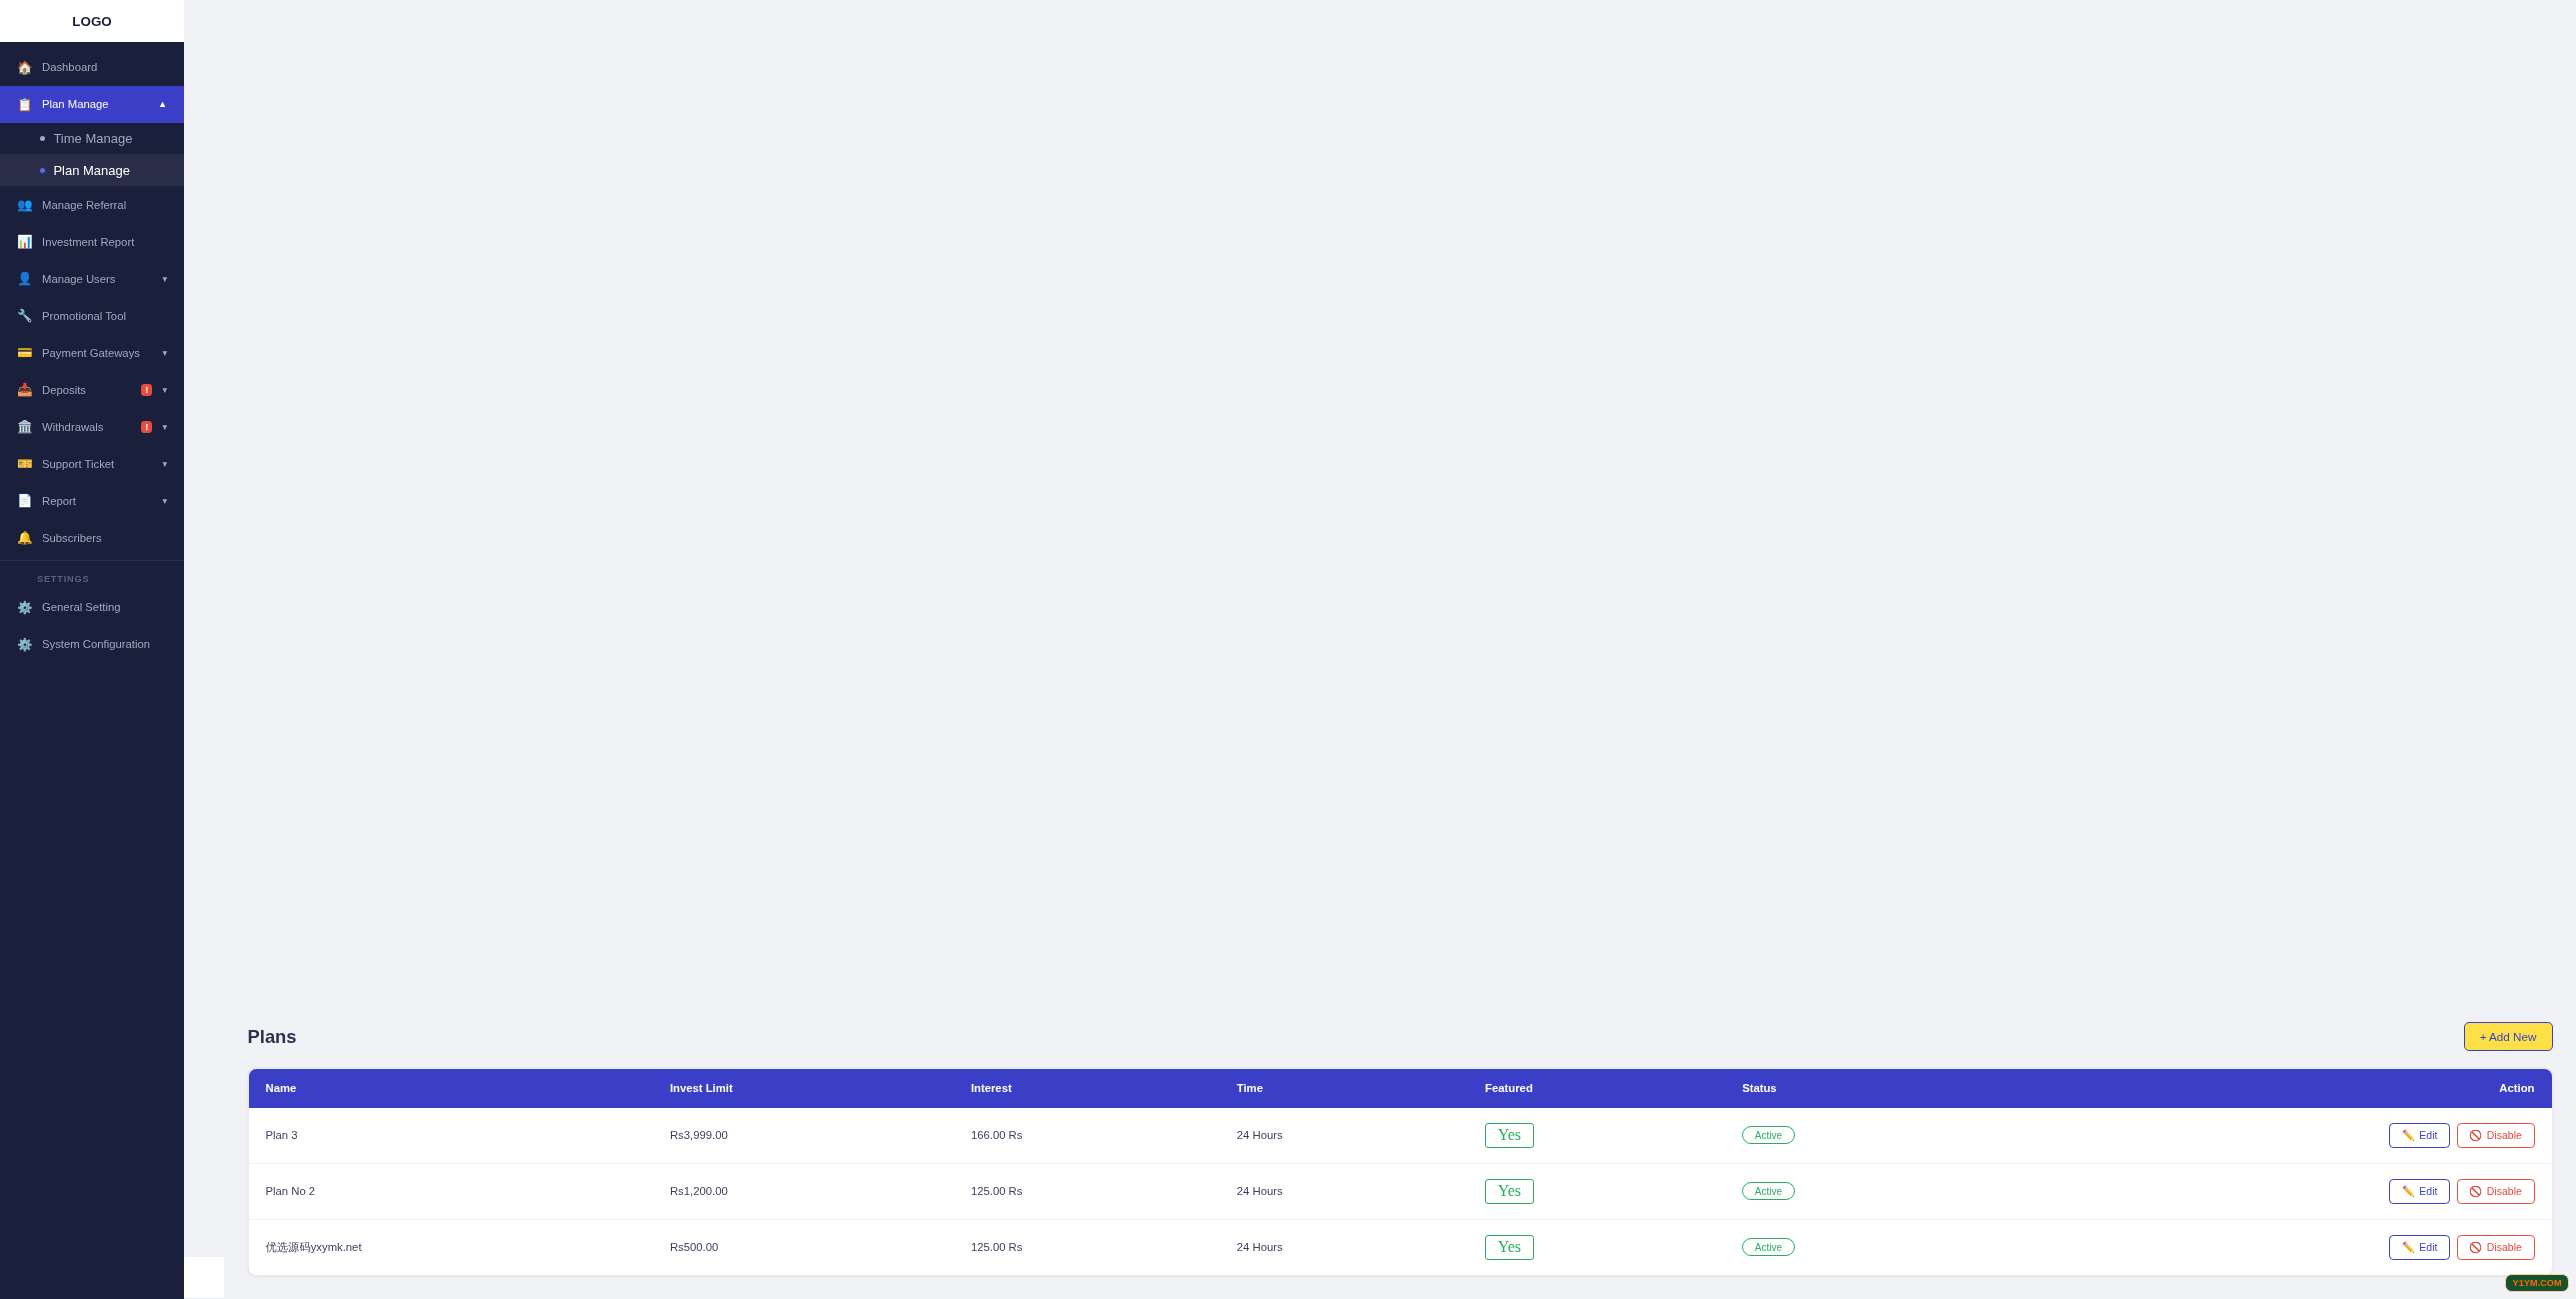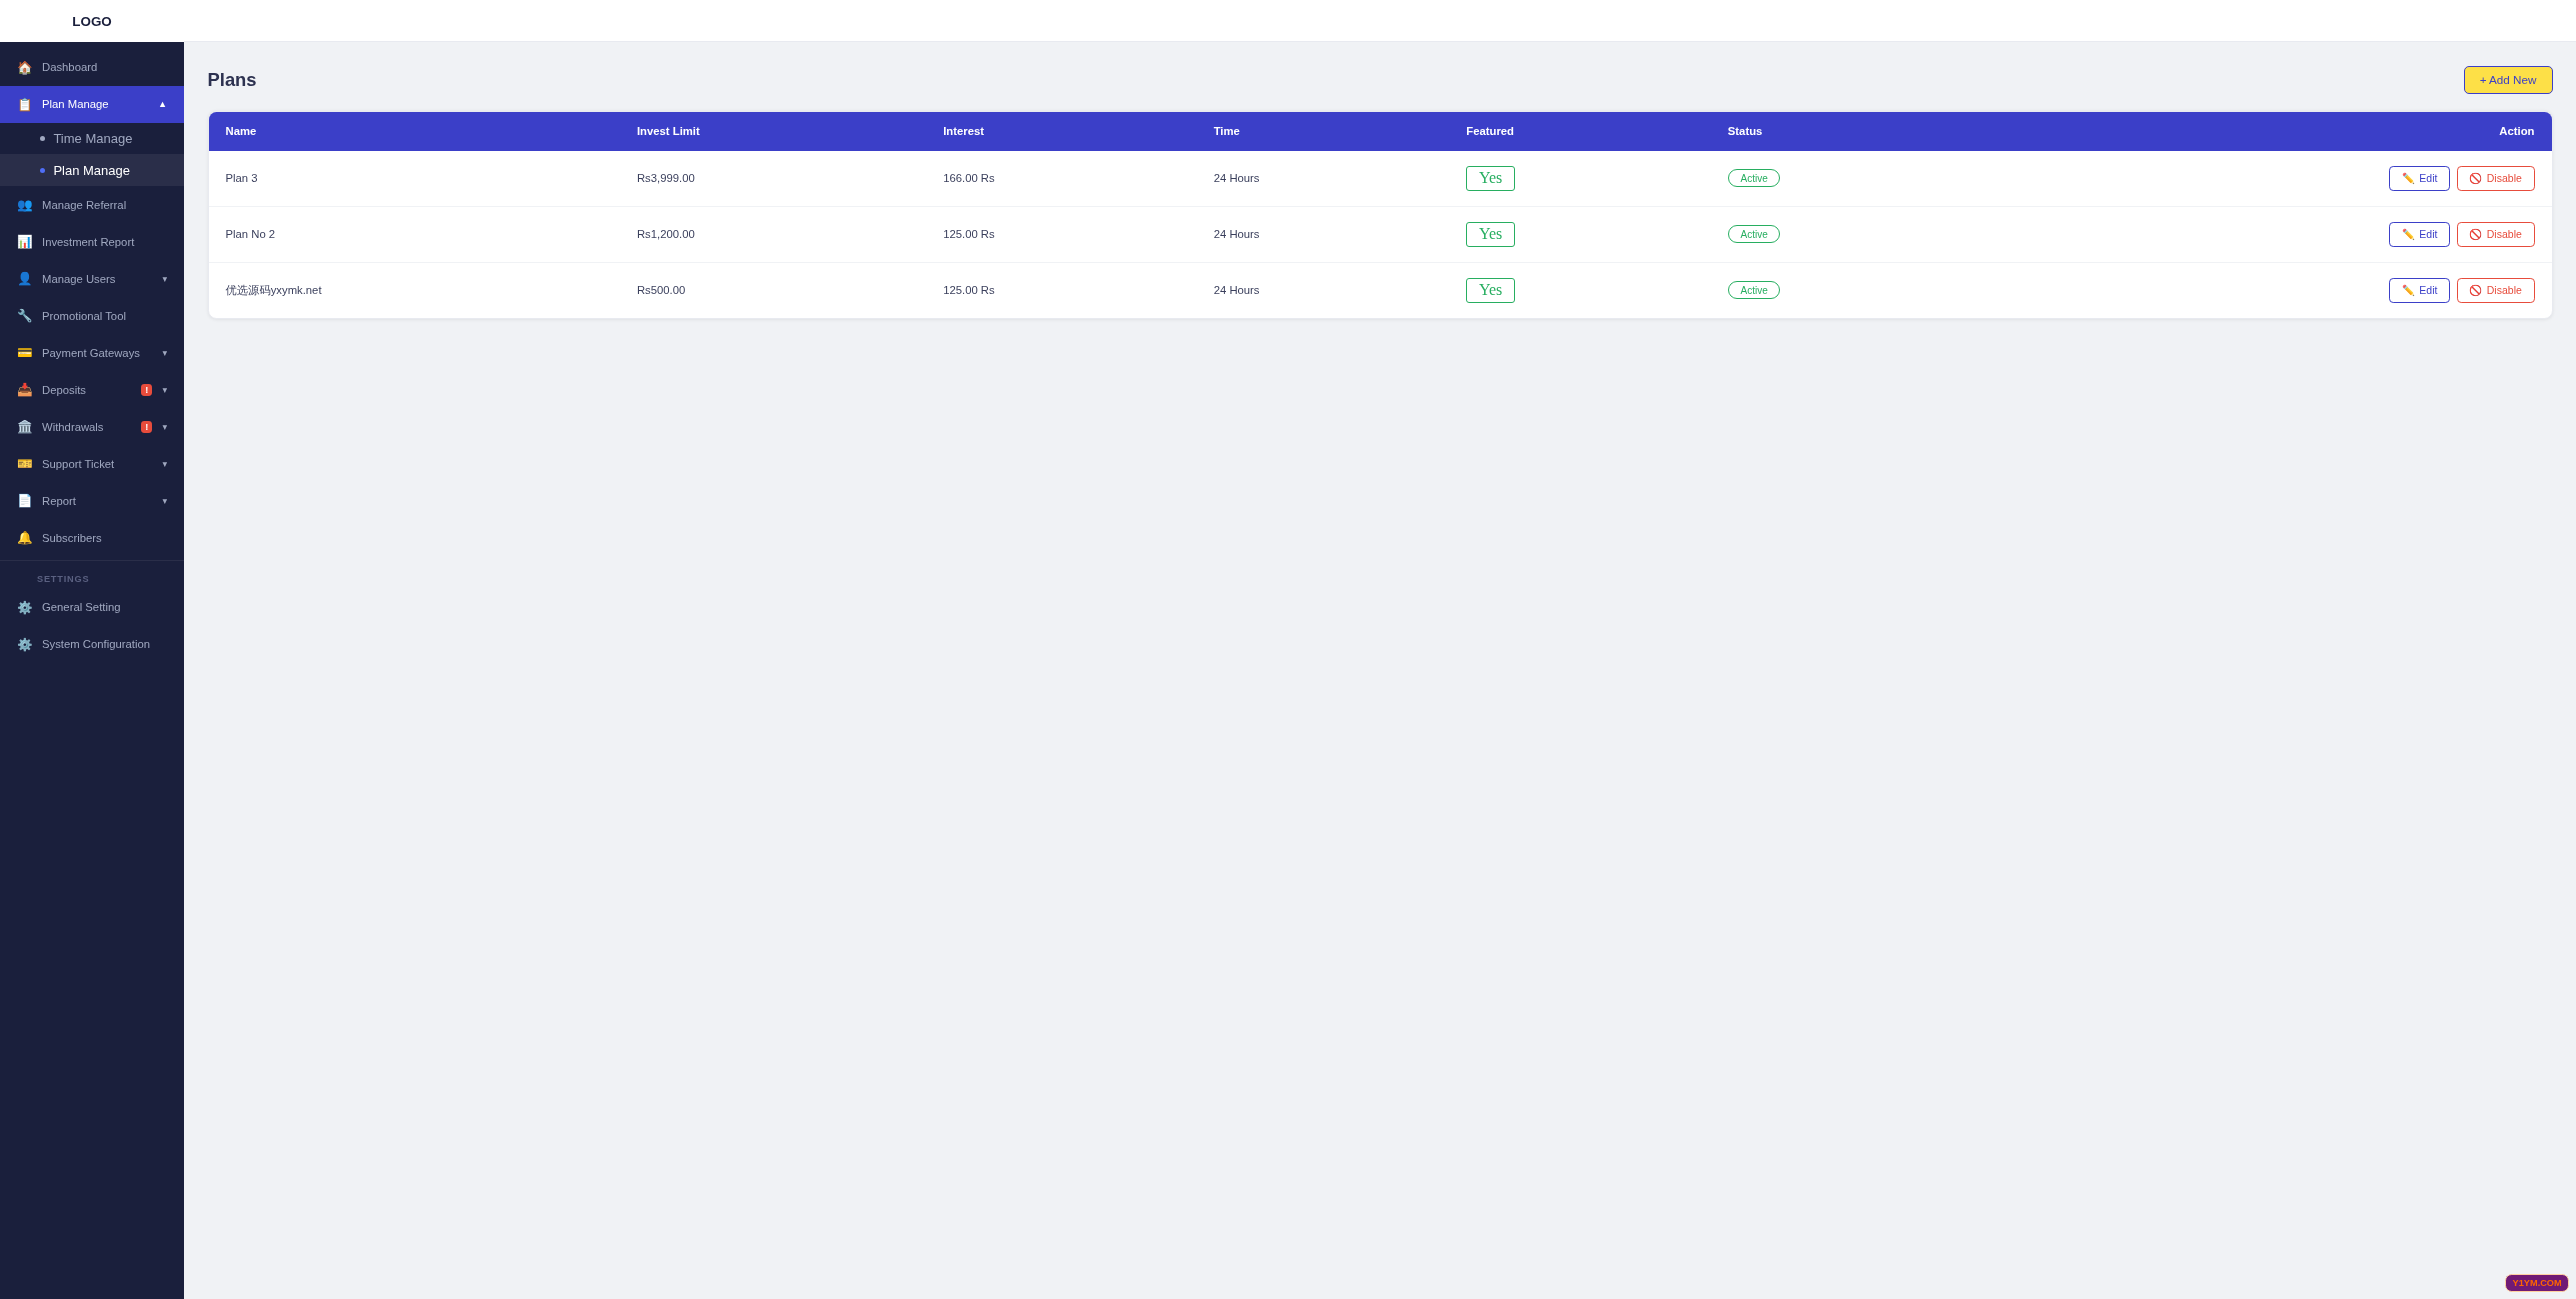--- a/index.html
+++ b/index.html
@@ -80,22 +80,22 @@
     .sidebar-divider {
       height: 0.8px;
       background: rgba(255,255,255,0.07);
       margin: 3.4px 0;
     }
 
     
     .main {
       flex: 1;
       display: flex;
-      flex-direction: column;
       overflow: auto;
+      align-items: flex-end;
     }
     .topbar {
       height: 42px;
       background: #fff;
       display: flex;
       align-items: center;
       padding: 0 20px;
       border-bottom: 0.8px solid #e8eaf0;
     }
     .content {
@@ -208,21 +208,21 @@
       background: #fff;
       border-radius: 4.2px;
       cursor: pointer;
       font-size: 10.5px;
     }
 
     .watermark {
       position: fixed;
       bottom: 6.7px;
       right: 6.7px;
-      background: #701a75;
+      background: #14532d;
       border-radius: 6.7px;
       padding: 3.4px 6.7px;
       font-size: 9.2px;
       color: #ff6600;
       font-weight: bold;
       border: 0.8px solid #ffd0a0;
       z-index: 999;
     }
   </style>
 </head>

